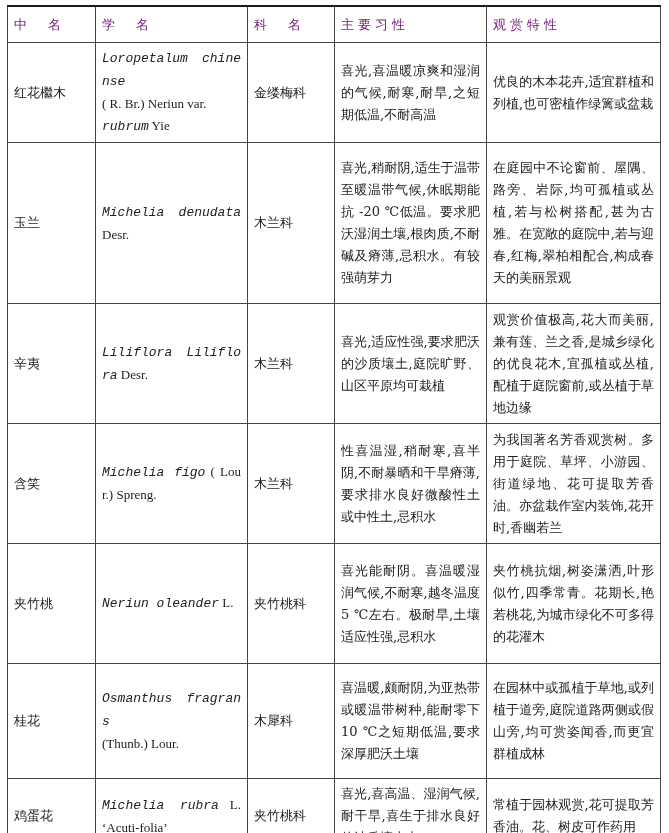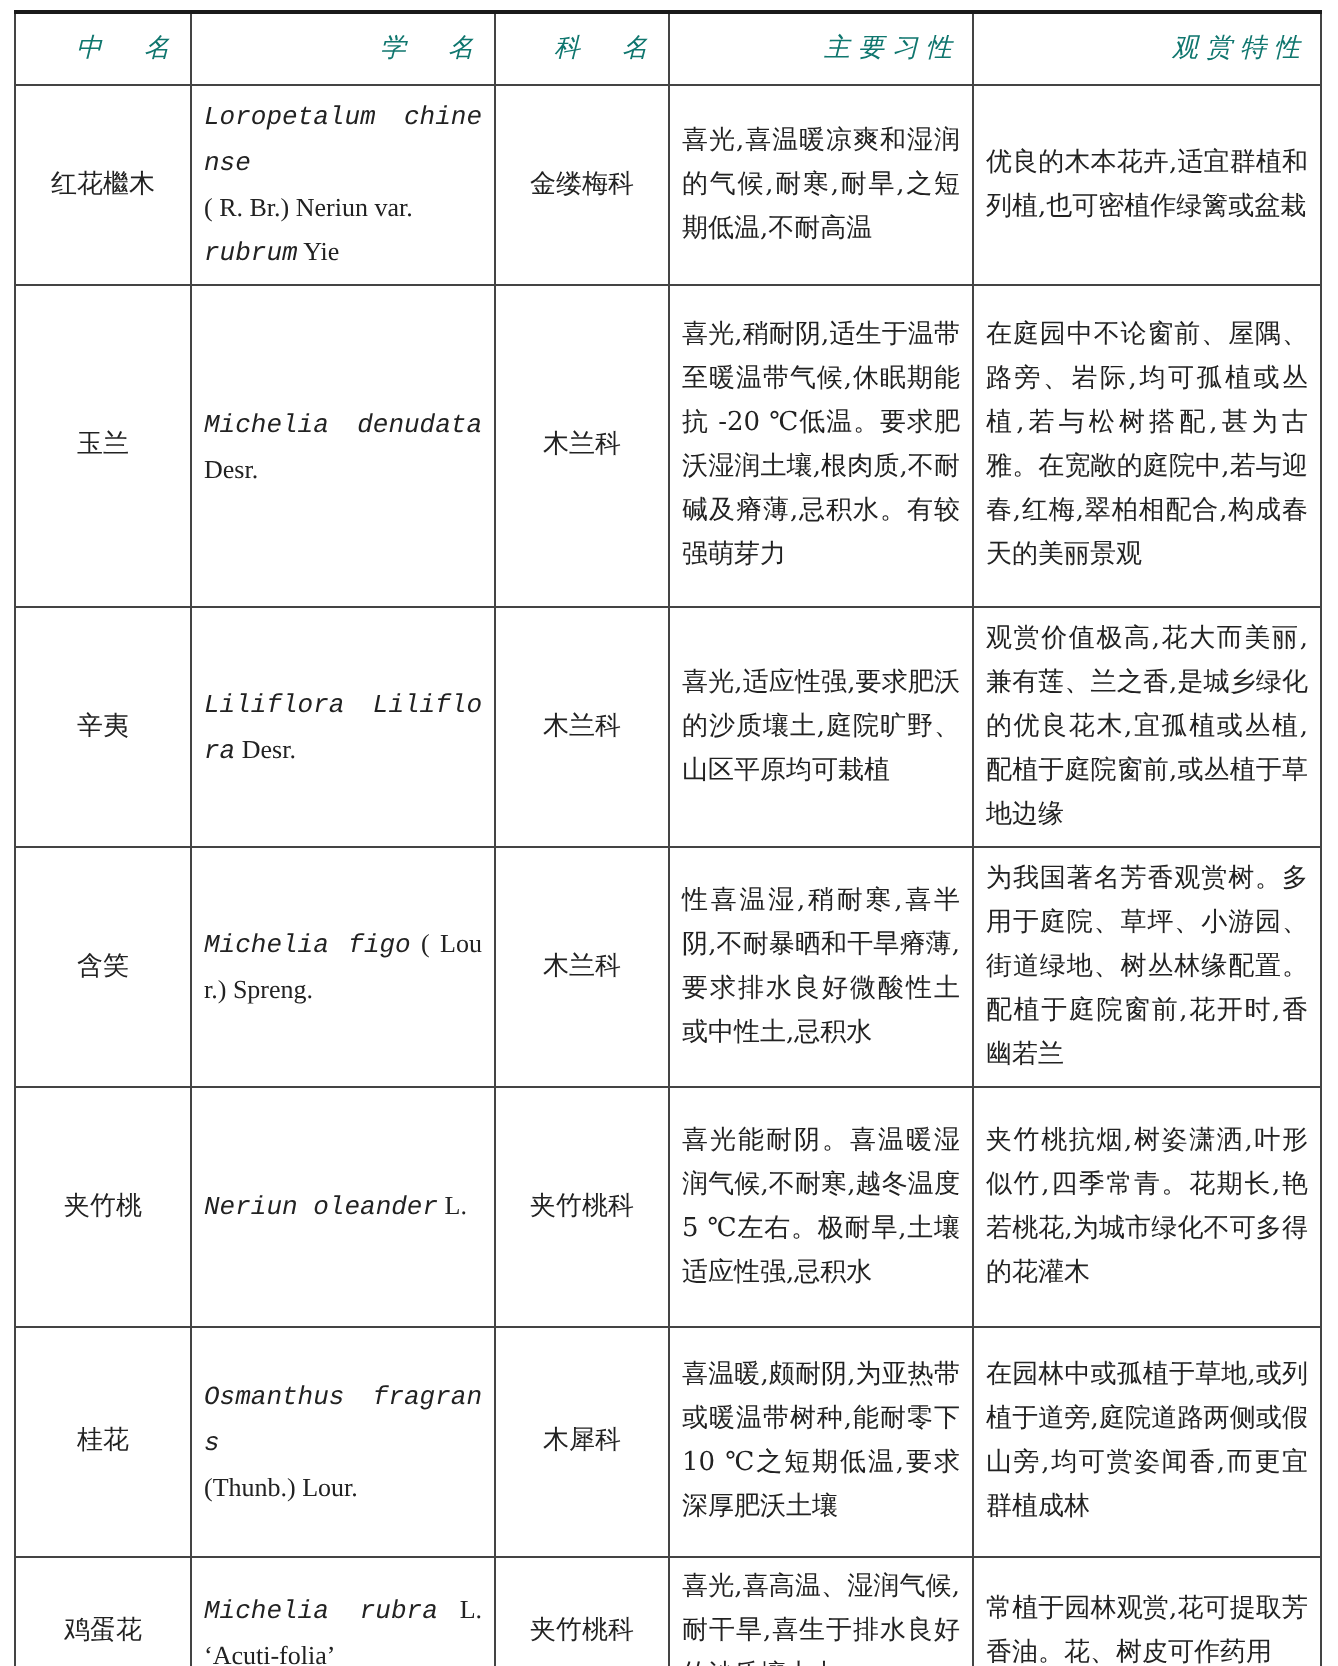--- a/index.html
+++ b/index.html
@@ -10,22 +10,22 @@
     width: 653px; border-collapse: collapse; table-layout: fixed;
     border-top: 2px solid #1a1a1a; border-bottom: 2px solid #1a1a1a;
   }
   table.plant-table td, table.plant-table th {
     border: 1px solid #444;
     font-size: 13px; line-height: 22px; font-weight: normal;
     vertical-align: middle; padding: 4px 6px; word-break: break-all;
   }
   table.plant-table tr:first-child th { border-top: none; }
   table.plant-table tr:last-child td { border-bottom: none; }
-  table.plant-table th { height: 27px; padding: 4px 6px; letter-spacing: 4px; text-align: right; color: #0f766e; font-style: italic; }
-  td.c-name, td.c-family { text-align: center; }
+  table.plant-table th { height: 27px; padding: 4px 6px; letter-spacing: 4px; text-align: left; color: #701a75; }
+  td.c-name, td.c-family { text-align: left; }
   td.c-sci { font-family: "Liberation Serif", "DejaVu Serif", serif; font-size: 13px; line-height: 22px; text-align: justify; }
   td.c-sci .it { font-style: italic; font-family: Liberation Mono, monospace; }
   td.c-habit, td.c-orn { text-align: justify; }
   col.w1 { width: 88px; }
   col.w2 { width: 152px; }
   col.w3 { width: 87px; }
   col.w4 { width: 152px; }
   col.w5 { width: 174px; }
   tr.r1 { height: 74px; }
   tr.r2 { height: 161px; }
@@ -77,21 +77,21 @@
     <td class="c-family">木兰科</td>
     <td class="c-habit">喜光,适应性强,要求肥沃的沙质壤土,庭院旷野、山区平原均可栽植</td>
     <td class="c-orn">观赏价值极高,花大而美丽,兼有莲、兰之香,是城乡绿化的优良花木,宜孤植或丛植,配植于庭院窗前,或丛植于草地边缘</td>
   </tr>
 
   <tr class="r4">
     <td class="c-name">含笑</td>
     <td class="c-sci"><span class="it">Michelia figo</span> <span>( Lour.) Spreng.</span></td>
     <td class="c-family">木兰科</td>
     <td class="c-habit">性喜温湿,稍耐寒,喜半阴,不耐暴晒和干旱瘠薄,要求排水良好微酸性土或中性土,忌积水</td>
-    <td class="c-orn">为我国著名芳香观赏树。多用于庭院、草坪、小游园、街道绿地、树丛林缘配置。配植于庭院窗前,花开时,香幽若兰</td>
+    <td class="c-orn">为我国著名芳香观赏树。多用于庭院、草坪、小游园、街道绿地、花可提取芳香油。亦盆栽作室内装饰,花开时,香幽若兰</td>
   </tr>
 
   <tr class="r5">
     <td class="c-name">夹竹桃</td>
     <td class="c-sci"><span class="it">Neriun oleander</span> <span>L.</span></td>
     <td class="c-family">夹竹桃科</td>
     <td class="c-habit">喜光能耐阴。喜温暖湿润气候,不耐寒,越冬温度 5 ℃左右。极耐旱,土壤适应性强,忌积水</td>
     <td class="c-orn">夹竹桃抗烟,树姿潇洒,叶形似竹,四季常青。花期长,艳若桃花,为城市绿化不可多得的花灌木</td>
   </tr>
 

